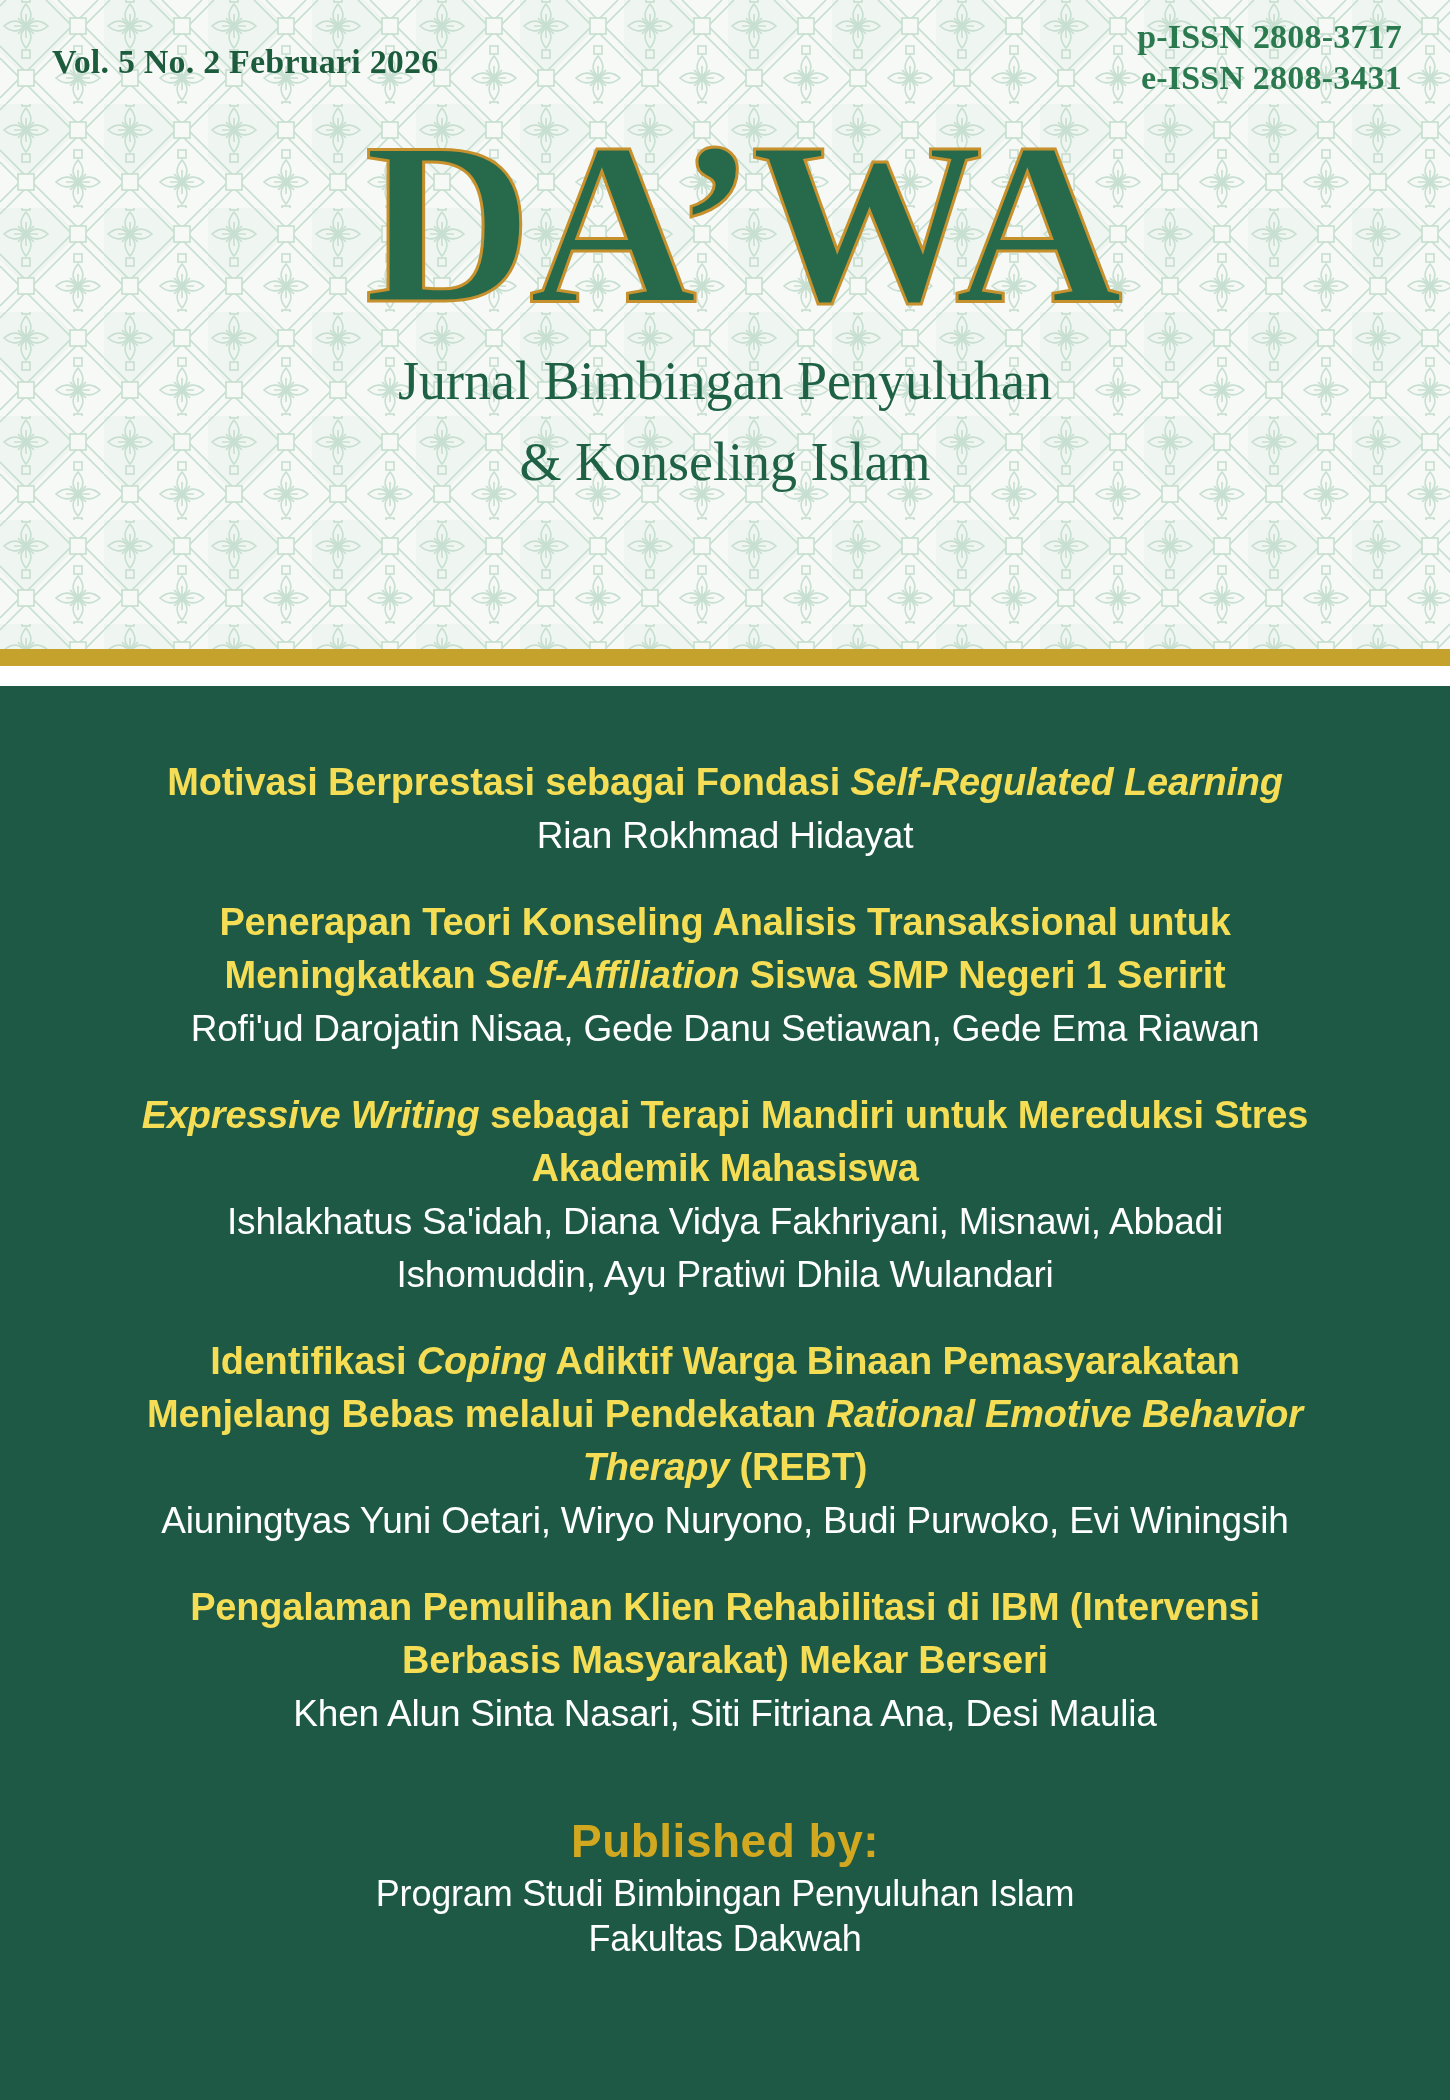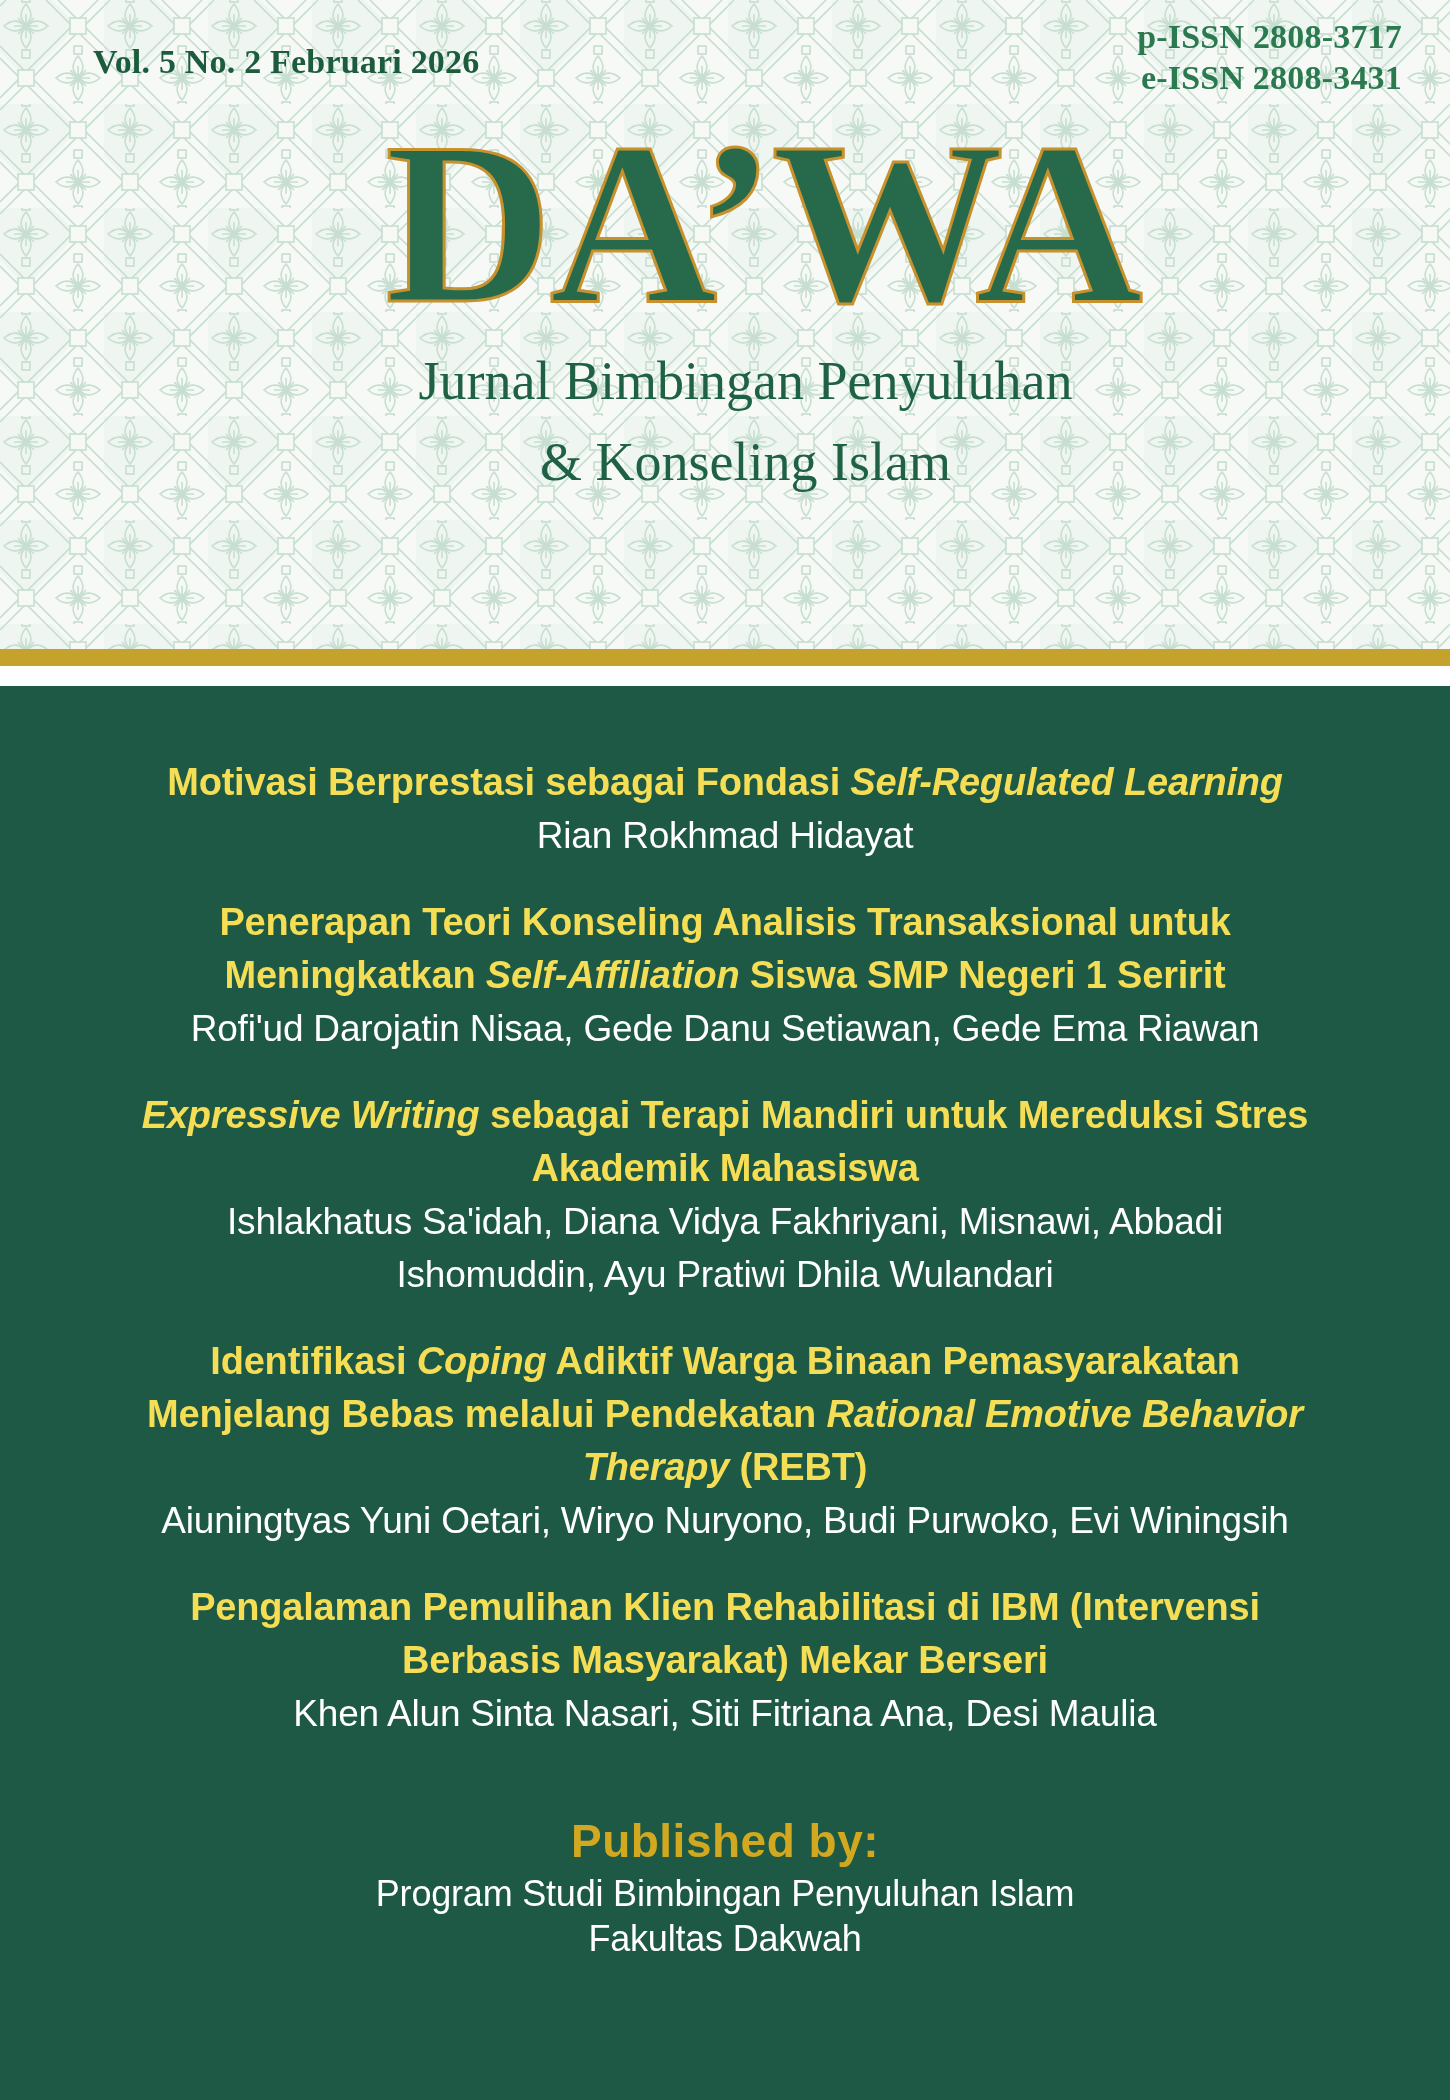--- a/index.html
+++ b/index.html
@@ -20,21 +20,21 @@
   html,body{width:1450px;}
   body{font-family:"Liberation Sans","DejaVu Sans",sans-serif;}
   .cover{width:1450px;height:2100px;display:flex;flex-direction:column;overflow:hidden;}
 
   
   .header{position:relative;height:649px;background:var(--header-bg);overflow:hidden;flex:none;}
   .pattern-svg{position:absolute;inset:0;display:block;}
   .pattern-line{stroke:var(--pattern-line);stroke-width:1.6;fill:none;}
   .pattern-fill{fill:var(--pattern-cell);}
   .pattern-mask{fill:var(--header-bg);}
-  .header-content{position:relative;z-index:2;height:100%;padding-left:41px;}
+  .header-content{position:relative;z-index:2;height:100%;}
   .header-top{display:flex;justify-content:space-between;align-items:flex-start;padding:16px 48px 0 52px;}
   .vol-label{font-family:"Liberation Serif","DejaVu Serif",serif;font-weight:bold;font-size:34px;color:var(--brand-green-dark);margin-top:27px;letter-spacing:.2px;}
   .issn-block{text-align:right;font-family:"Liberation Serif","DejaVu Serif",serif;font-weight:bold;font-size:34px;line-height:1.22;color:var(--issn-green);letter-spacing:.2px;}
   .journal-title{font-family:"Liberation Serif","DejaVu Serif",serif;font-weight:bold;font-size:232px;line-height:1.0;text-align:center;color:var(--brand-green);letter-spacing:-0.012em;margin-top:8px;
     -webkit-text-stroke:3px var(--title-outline-gold);
     text-shadow:0 0 1px var(--title-outline-gold);margin-left:34px;}
   .journal-subtitle{margin-top:2px;text-align:center;font-family:"Liberation Serif","DejaVu Serif",serif;font-size:54px;line-height:1.5;color:#1f6145;}
 
   
   .gold-stripe{height:17px;background:var(--gold-stripe);flex:none;}

